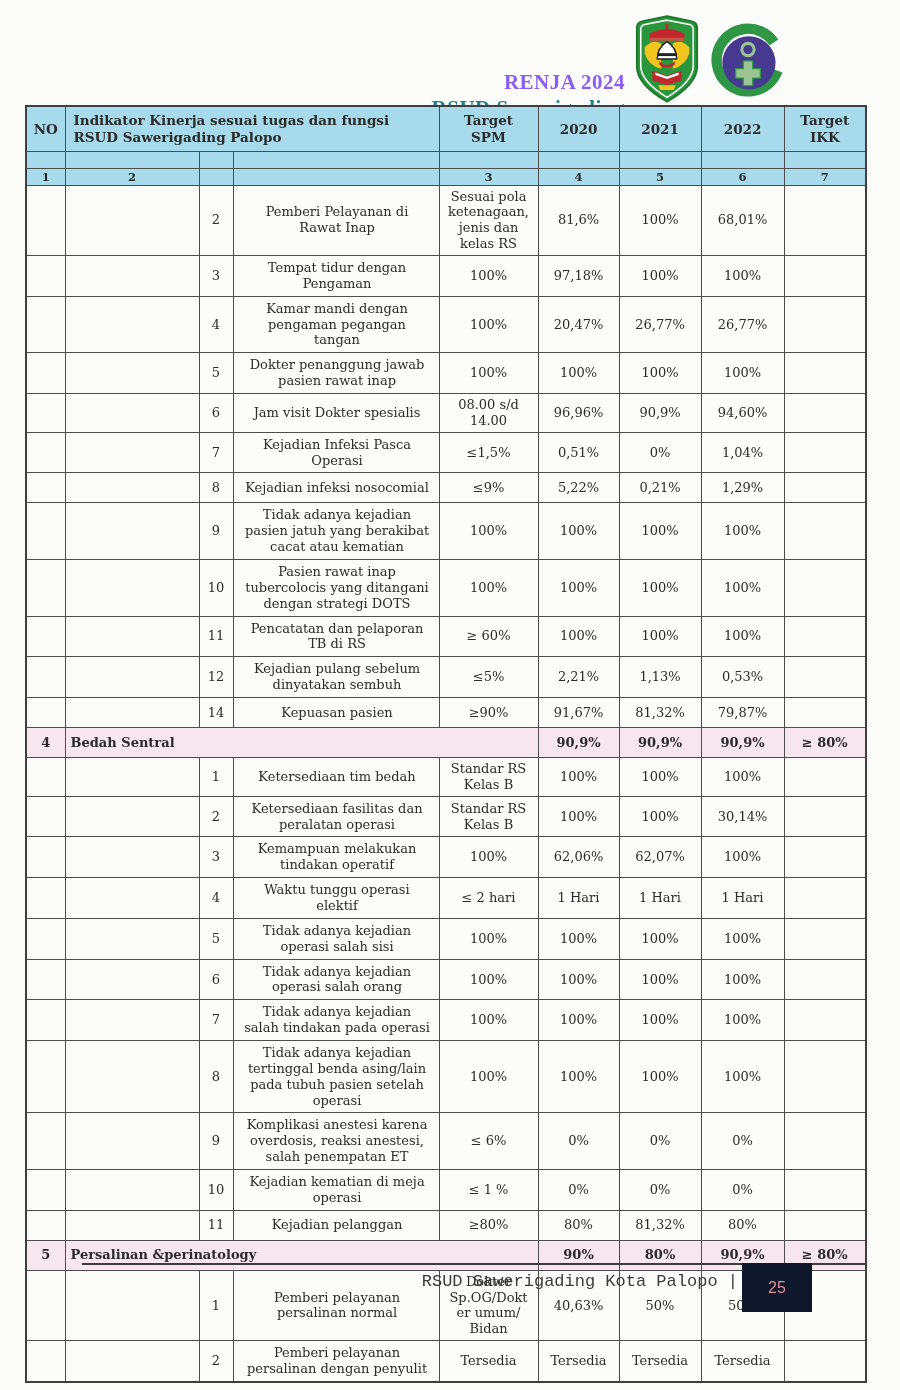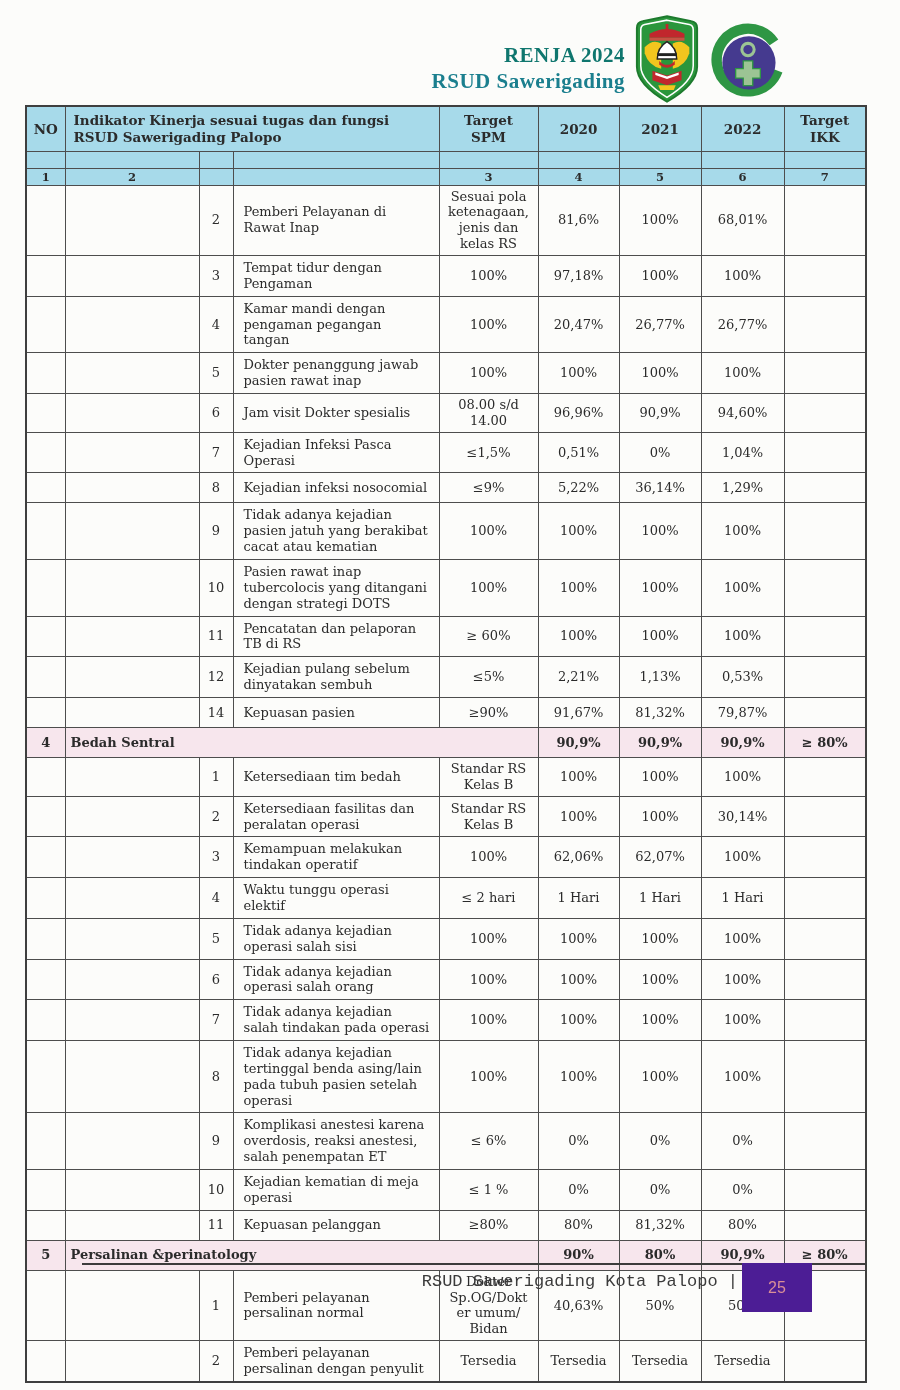--- a/index.html
+++ b/index.html
@@ -13,55 +13,55 @@
     color:#2b2b2b;
     overflow:hidden;
     margin:0 auto;
   }
   
   .doc-header { position:absolute; top:14px; left:0; width:900px; height:92px; }
   .title-block {
     position:absolute; top:28px; right:275px; text-align:right;
     font-family:"Liberation Serif", serif; font-weight:bold; line-height:1.25;
   }
-  .title-renja { font-size:21px; color:#0f766e; letter-spacing:.5px; }
+  .title-renja { font-size:21px; color:#8b5cf6; letter-spacing:.5px;margin-top:27px; }
   .title-rsud  { font-size:21px; color:#1b7f8e; letter-spacing:.5px;margin-left:24px; }
   .logo-shield { position:absolute; top:0px;  left:633px; width:68px; height:90px; }
   .logo-hosp   { position:absolute; top:8px;  left:710px; width:76px; height:76px; }
 
   
   .tbl-wrap { position:absolute; top:105px; left:25px; width:841px; }
   table { border-collapse:collapse; width:841px; table-layout:fixed;
           font-size:13px; line-height:1.22; }
   td, th { border:1px solid #4d4d4d; vertical-align:middle; padding:3px 5px;
            font-weight:normal; overflow:hidden; }
   table { border:2px solid #3f3f3f; }
   thead td, thead th { background:#a7daea; font-weight:bold; }
   .hdr-main th { font-size:13.5px; padding:5px 6px; }
   .hdr-main .hd-ind { text-align:left; padding-left:8px; }
   .hdr-main { height:45px;padding-left:12px; }
   .hdr-blank { height:17px; }
   .hdr-nums { height:15px; }
   .hdr-nums td { font-size:11.5px; font-weight:bold; text-align:center; padding:1px; }
   .c { text-align:center; }
   td.cell-num { text-align:center; }
-  td.cell-ind { text-align:left; padding:4px 8px 4px 10px;margin-top:48px; }
+  td.cell-ind { text-align:center; padding:4px 8px 4px 10px;margin-top:48px; }
   td.cell-spm, td.cell-val, td.cell-ikk { text-align:center; padding:3px 4px; }
   tr.item td { height:30px; }
   tr.section td { background:#f7e6ed; font-weight:bold; height:30px; }
   tr.section td.cell-title { text-align:left; }
   tr.section td.cell-no { text-align:center; }
 
   
   .footer-rule { position:absolute; left:82px; top:1263px; width:784px; height:2px;
                  background:#3c3c3c; }
   .footer-text { position:absolute; top:1272px; left:0px; width:738px; text-align:right;
                  font-family:Liberation Mono, monospace; font-size:17px; color:#3b3b3b; }
   .page-box { position:absolute; left:742px; top:1263px; width:70px; height:49px;
-              background:#4c1d95; display:flex; align-items:center; justify-content:center;
+              background:#0f172a; display:flex; align-items:center; justify-content:center;
               font-family:"Liberation Sans", sans-serif; font-size:16px; color:#d98f97; }
 </style>
 </head>
 <body>
 
 <div class="page">
 
   <div class="doc-header">
     <div class="title-block">
       <div class="title-renja">RENJA 2024</div>
@@ -205,21 +205,21 @@
             <td class="cell-val">1,04%</td>
             <td class="cell-ikk"></td>
           </tr>
           <tr class="item">
             <td class="cell-no"></td>
             <td class="cell-grp"></td>
             <td class="cell-num">8</td>
             <td class="cell-ind">Kejadian infeksi nosocomial</td>
             <td class="cell-spm">≤9%</td>
             <td class="cell-val">5,22%</td>
-            <td class="cell-val">36,14%</td>
+            <td class="cell-val">0,21%</td>
             <td class="cell-val">1,29%</td>
             <td class="cell-ikk"></td>
           </tr>
           <tr class="item">
             <td class="cell-no"></td>
             <td class="cell-grp"></td>
             <td class="cell-num">9</td>
             <td class="cell-ind">Tidak adanya kejadian pasien jatuh yang berakibat cacat atau kematian</td>
             <td class="cell-spm">100%</td>
             <td class="cell-val">100%</td>
@@ -386,21 +386,21 @@
             <td class="cell-spm">≤ 1 %</td>
             <td class="cell-val">0%</td>
             <td class="cell-val">0%</td>
             <td class="cell-val">0%</td>
             <td class="cell-ikk"></td>
           </tr>
           <tr class="item">
             <td class="cell-no"></td>
             <td class="cell-grp"></td>
             <td class="cell-num">11</td>
-            <td class="cell-ind">Kepuasan pelanggan</td>
+            <td class="cell-ind">Kejadian pelanggan</td>
             <td class="cell-spm">≥80%</td>
             <td class="cell-val">80%</td>
             <td class="cell-val">81,32%</td>
             <td class="cell-val">80%</td>
             <td class="cell-ikk"></td>
           </tr>
           <tr class="section">
             <td class="cell-no">5</td>
             <td class="cell-title" colspan="4">Persalinan &amp;perinatology</td>
             <td class="cell-val">90%</td>

